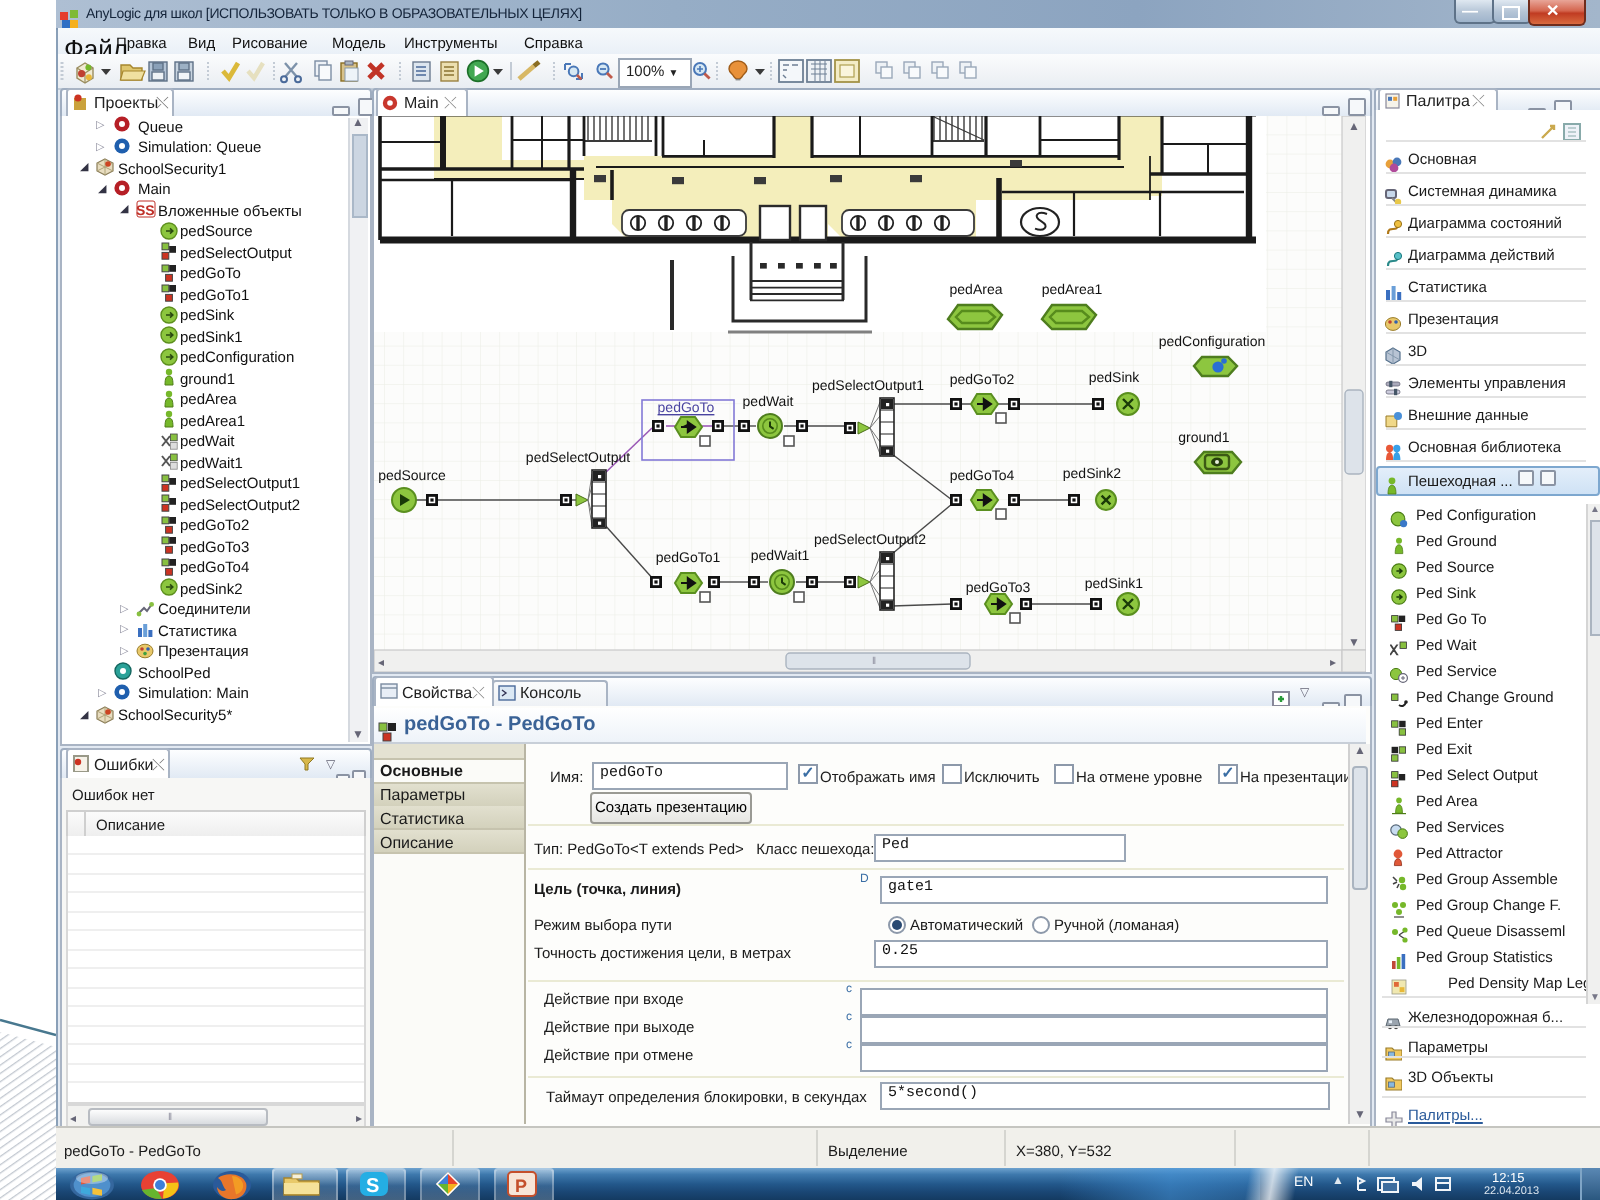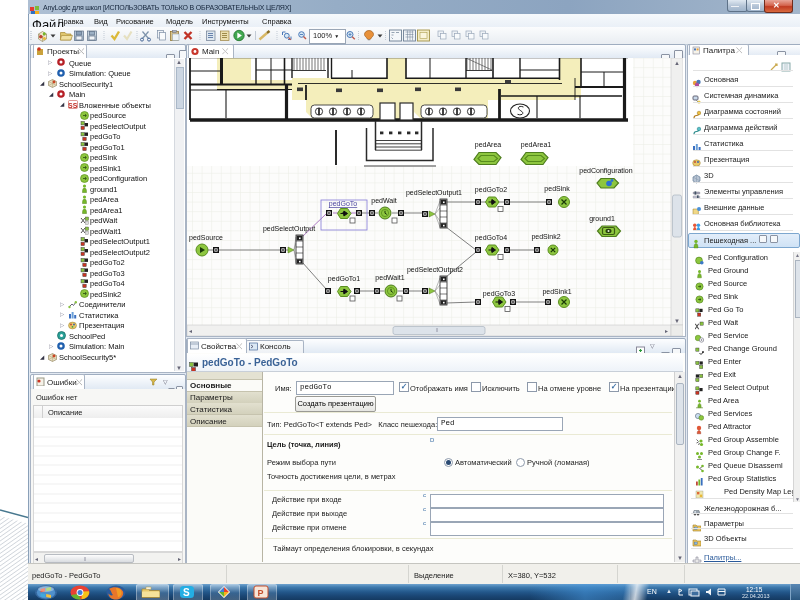--- a/index.html
+++ b/index.html
@@ -792,39 +792,42 @@
     <div class="lbl" style="left:538px;top:384px">На отмене уровне</div>
 <div class="cb" style="left:609px;top:382px">✓</div>
     <div class="lbl" style="left:620px;top:384px">На презентации</div>
 <div class="a" style="left:295px;top:396px;width:79px;height:12px;background:linear-gradient(#fcfcfc,#e6e6e2);border:1px solid #9a9a94;border-radius:2px;font-size:7.5px;text-align:center;padding-top:2px">Создать презентацию</div>
 <div class="a" style="left:264px;top:412px;width:408px;height:1px;background:#dedeba;opacity:0.6"></div>
 <div class="lbl" style="left:267px;top:420px">Тип: PedGoTo&lt;T extends Ped&gt;&nbsp;&nbsp;&nbsp;Класс пешехода:</div>
 <div class="field" style="left:437px;top:417px;width:121px;height:11px">Ped</div>
 <div class="a" style="left:264px;top:434px;width:408px;height:1px;background:#dedeba;opacity:0.6"></div>
 <div class="lbl" style="left:267px;top:440px;font-weight:bold">Цель (точка, линия)</div>
 <div class="lbl" style="left:430px;top:437px;color:#3a6ea5;font-size:6px">D</div>
+<div class="field" style="left:440px;top:438px;width:219px;height:11px">gate1</div>
 <div class="lbl" style="left:267px;top:458px">Режим выбора пути</div>
 <div class="a" style="left:444px;top:458px;width:7px;height:7px;border:1px solid #8d99aa;border-radius:50%;background:#fff"></div>
 <div class="a" style="left:446px;top:460px;width:5px;height:5px;border-radius:50%;background:#2a4a72"></div>
 <div class="lbl" style="left:455px;top:458px">Автоматический</div>
 <div class="a" style="left:516px;top:458px;width:7px;height:7px;border:1px solid #8d99aa;border-radius:50%;background:#fff"></div>
 <div class="lbl" style="left:527px;top:458px">Ручной (ломаная)</div>
 <div class="lbl" style="left:267px;top:472px">Точность достижения цели, в метрах</div>
+<div class="field" style="left:437px;top:470px;width:222px;height:11px">0.25</div>
 <div class="a" style="left:264px;top:490px;width:408px;height:1px;background:#dedeba;opacity:0.6"></div>
 <div class="lbl" style="left:272px;top:495px">Действие при входе</div>
 <div class="lbl" style="left:423px;top:492px;color:#3a6ea5;font-size:6px">c</div>
 <div class="field" style="left:430px;top:494px;width:229px;height:11px"></div>
 <div class="lbl" style="left:272px;top:509px">Действие при выходе</div>
 <div class="lbl" style="left:423px;top:506px;color:#3a6ea5;font-size:6px">c</div>
 <div class="field" style="left:430px;top:508px;width:229px;height:11px"></div>
 <div class="lbl" style="left:272px;top:523px">Действие при отмене</div>
 <div class="lbl" style="left:423px;top:520px;color:#3a6ea5;font-size:6px">c</div>
 <div class="field" style="left:430px;top:522px;width:229px;height:11px"></div>
 <div class="a" style="left:264px;top:538px;width:408px;height:1px;background:#dedeba;opacity:0.6"></div>
 <div class="lbl" style="left:273px;top:544px">Таймаут определения блокировки, в секундах</div>
+<div class="field" style="left:440px;top:541px;width:220px;height:11px">5*second()</div>
 
 <div class="a" style="left:674px;top:372px;width:10px;height:190px;background:#f0f0ef;border-left:1px solid #d0d0d0">
  <div style="position:absolute;top:1px;left:2px;font-size:6px;color:#667">▲</div>
  <div style="position:absolute;top:11px;left:1px;width:6px;height:60px;background:#dde3ea;border:1px solid #aab4c0;border-radius:2px"></div>
  <div style="position:absolute;bottom:1px;left:2px;font-size:6px;color:#667">▼</div>
 </div>
 <div class="a" style="left:687px;top:44px;width:113px;height:522px">
 <div class="tbar" style="left:0;top:0;width:113px;height:12px"></div>
 <div class="tab" style="left:2px;top:0;width:58px;height:11px;background:#fff">
         <svg width="9" height="9" style="position:absolute;left:2px;top:1px">

